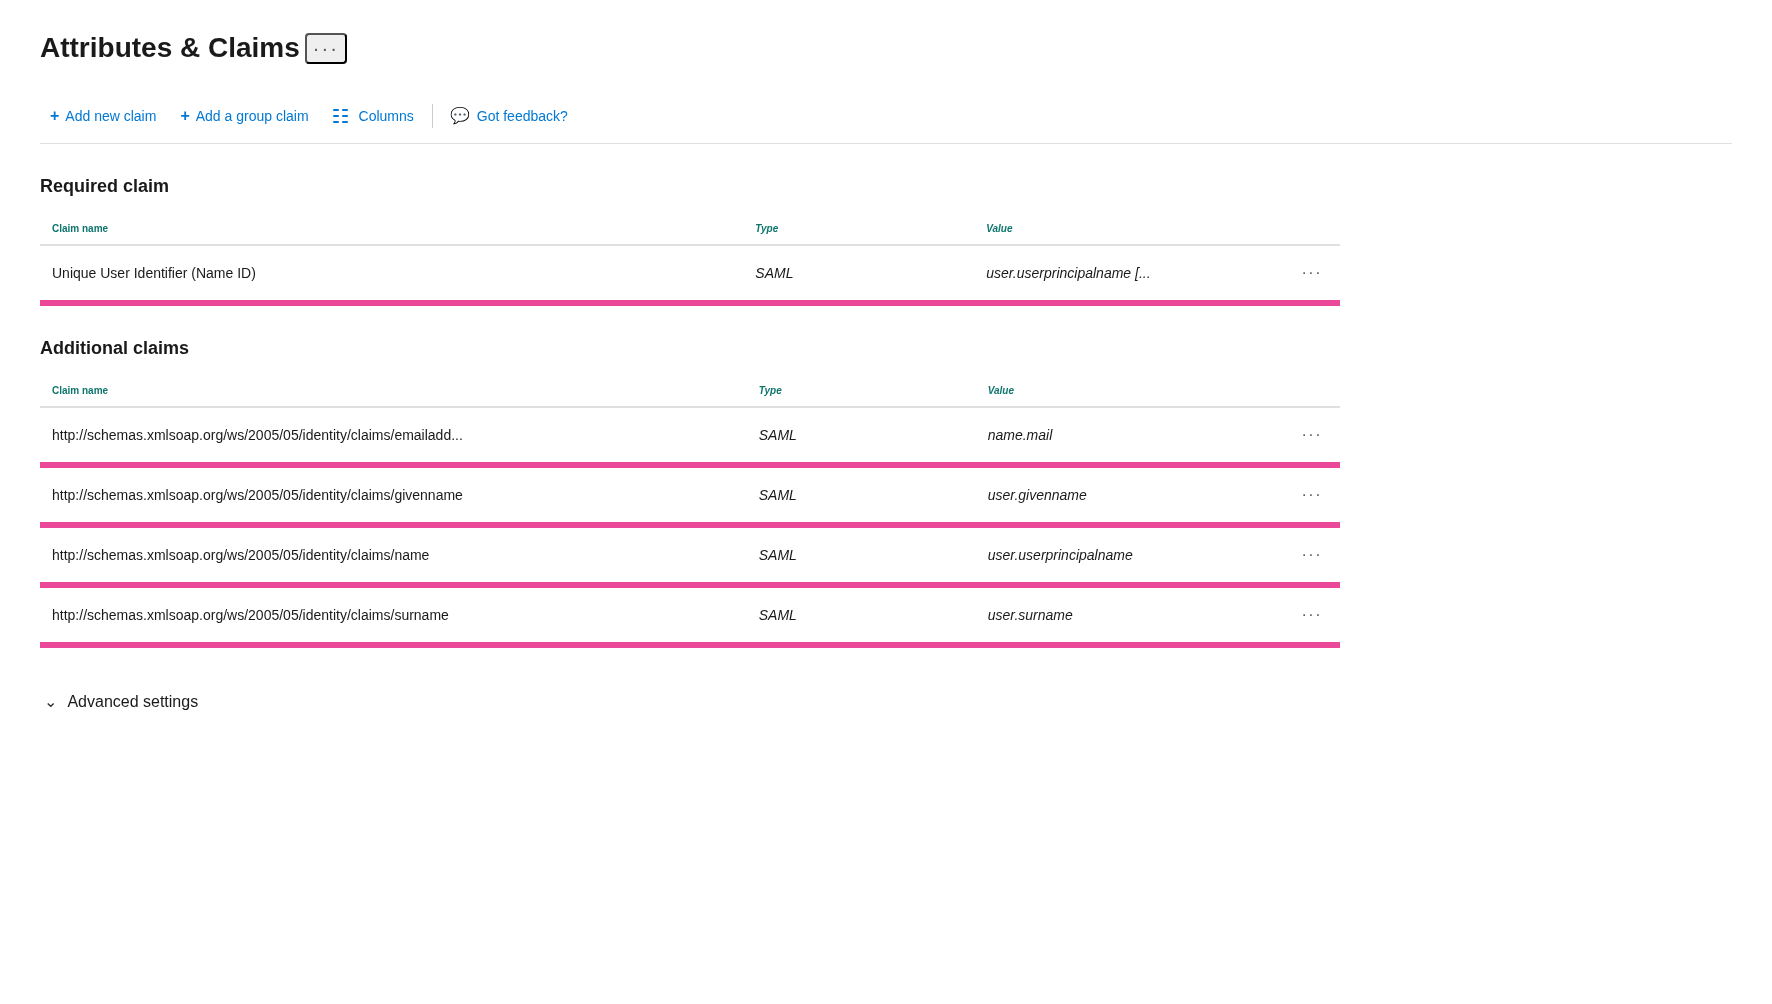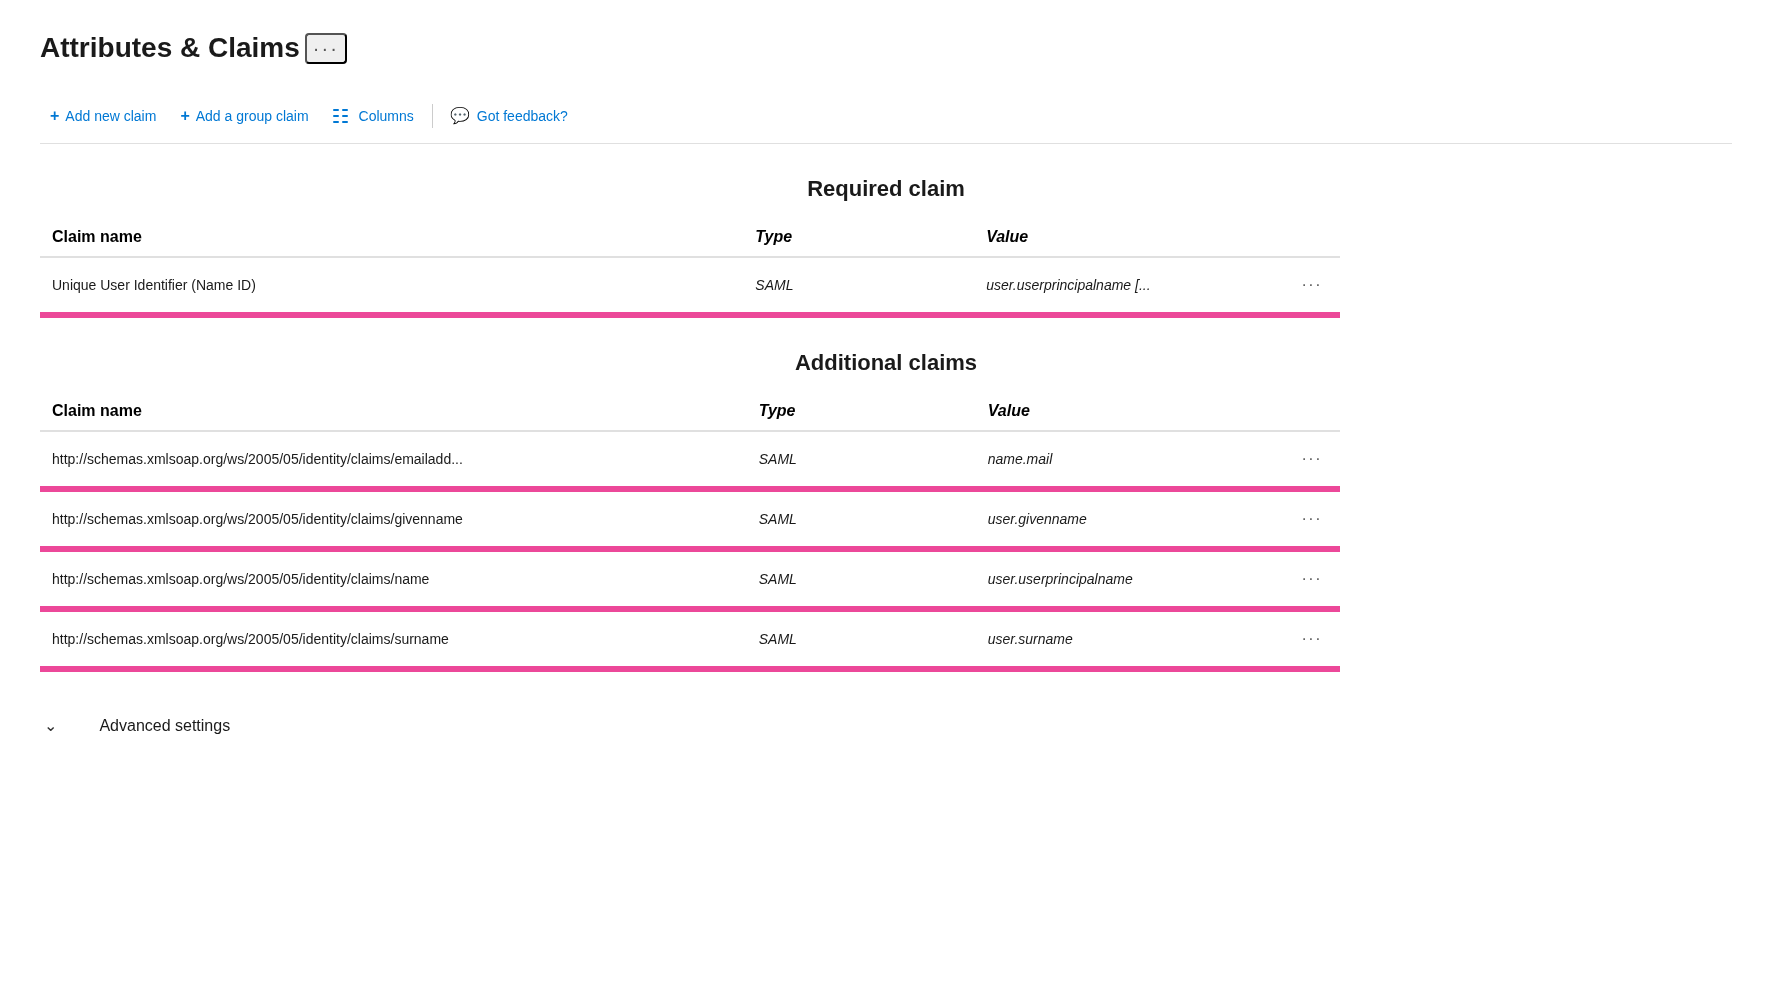--- a/index.html
+++ b/index.html
@@ -69,39 +69,38 @@
       background: #ccc;
       margin: 0 4px;
     }
 
     .toolbar-icon {
       font-size: 16px;
       font-weight: 600;
     }
 
     .section-title {
-      font-size: 22px;
+      font-size: 18px;
       font-weight: 600;
       color: #1a1a1a;
       margin-top: 32px;
       margin-bottom: 16px;
-      text-align: center;
     }
 
     .claims-table {
       width: 100%;
       border-collapse: collapse;
       max-width: 1300px;
     }
 
     .claims-table th {
       text-align: left;
       font-weight: 600;
-      font-size: 16px;
-      color: #000000;
+      font-size: 10px;
+      color: #0f766e;
       padding: 10px 12px;
       border-bottom: 2px solid #e0e0e0;
     }
 
     .claims-table td {
       padding: 14px 12px;
       border-bottom: 6px solid #ec4899;
       font-size: 14px;
       color: #1a1a1a;
     }
@@ -148,21 +147,20 @@
     }
 
     .chevron-icon {
       font-size: 16px;
       color: #333;
     }
 
     .advanced-settings-label {
       font-size: 16px;
       color: #1a1a1a;
-      margin-left: 32px;
     }
   </style>
 </head>
 <body>
 
 <div class="page-title-row">
   <h1 class="page-title">Attributes &amp; Claims</h1>
   <button class="title-more-btn">···</button>
 </div>
 

